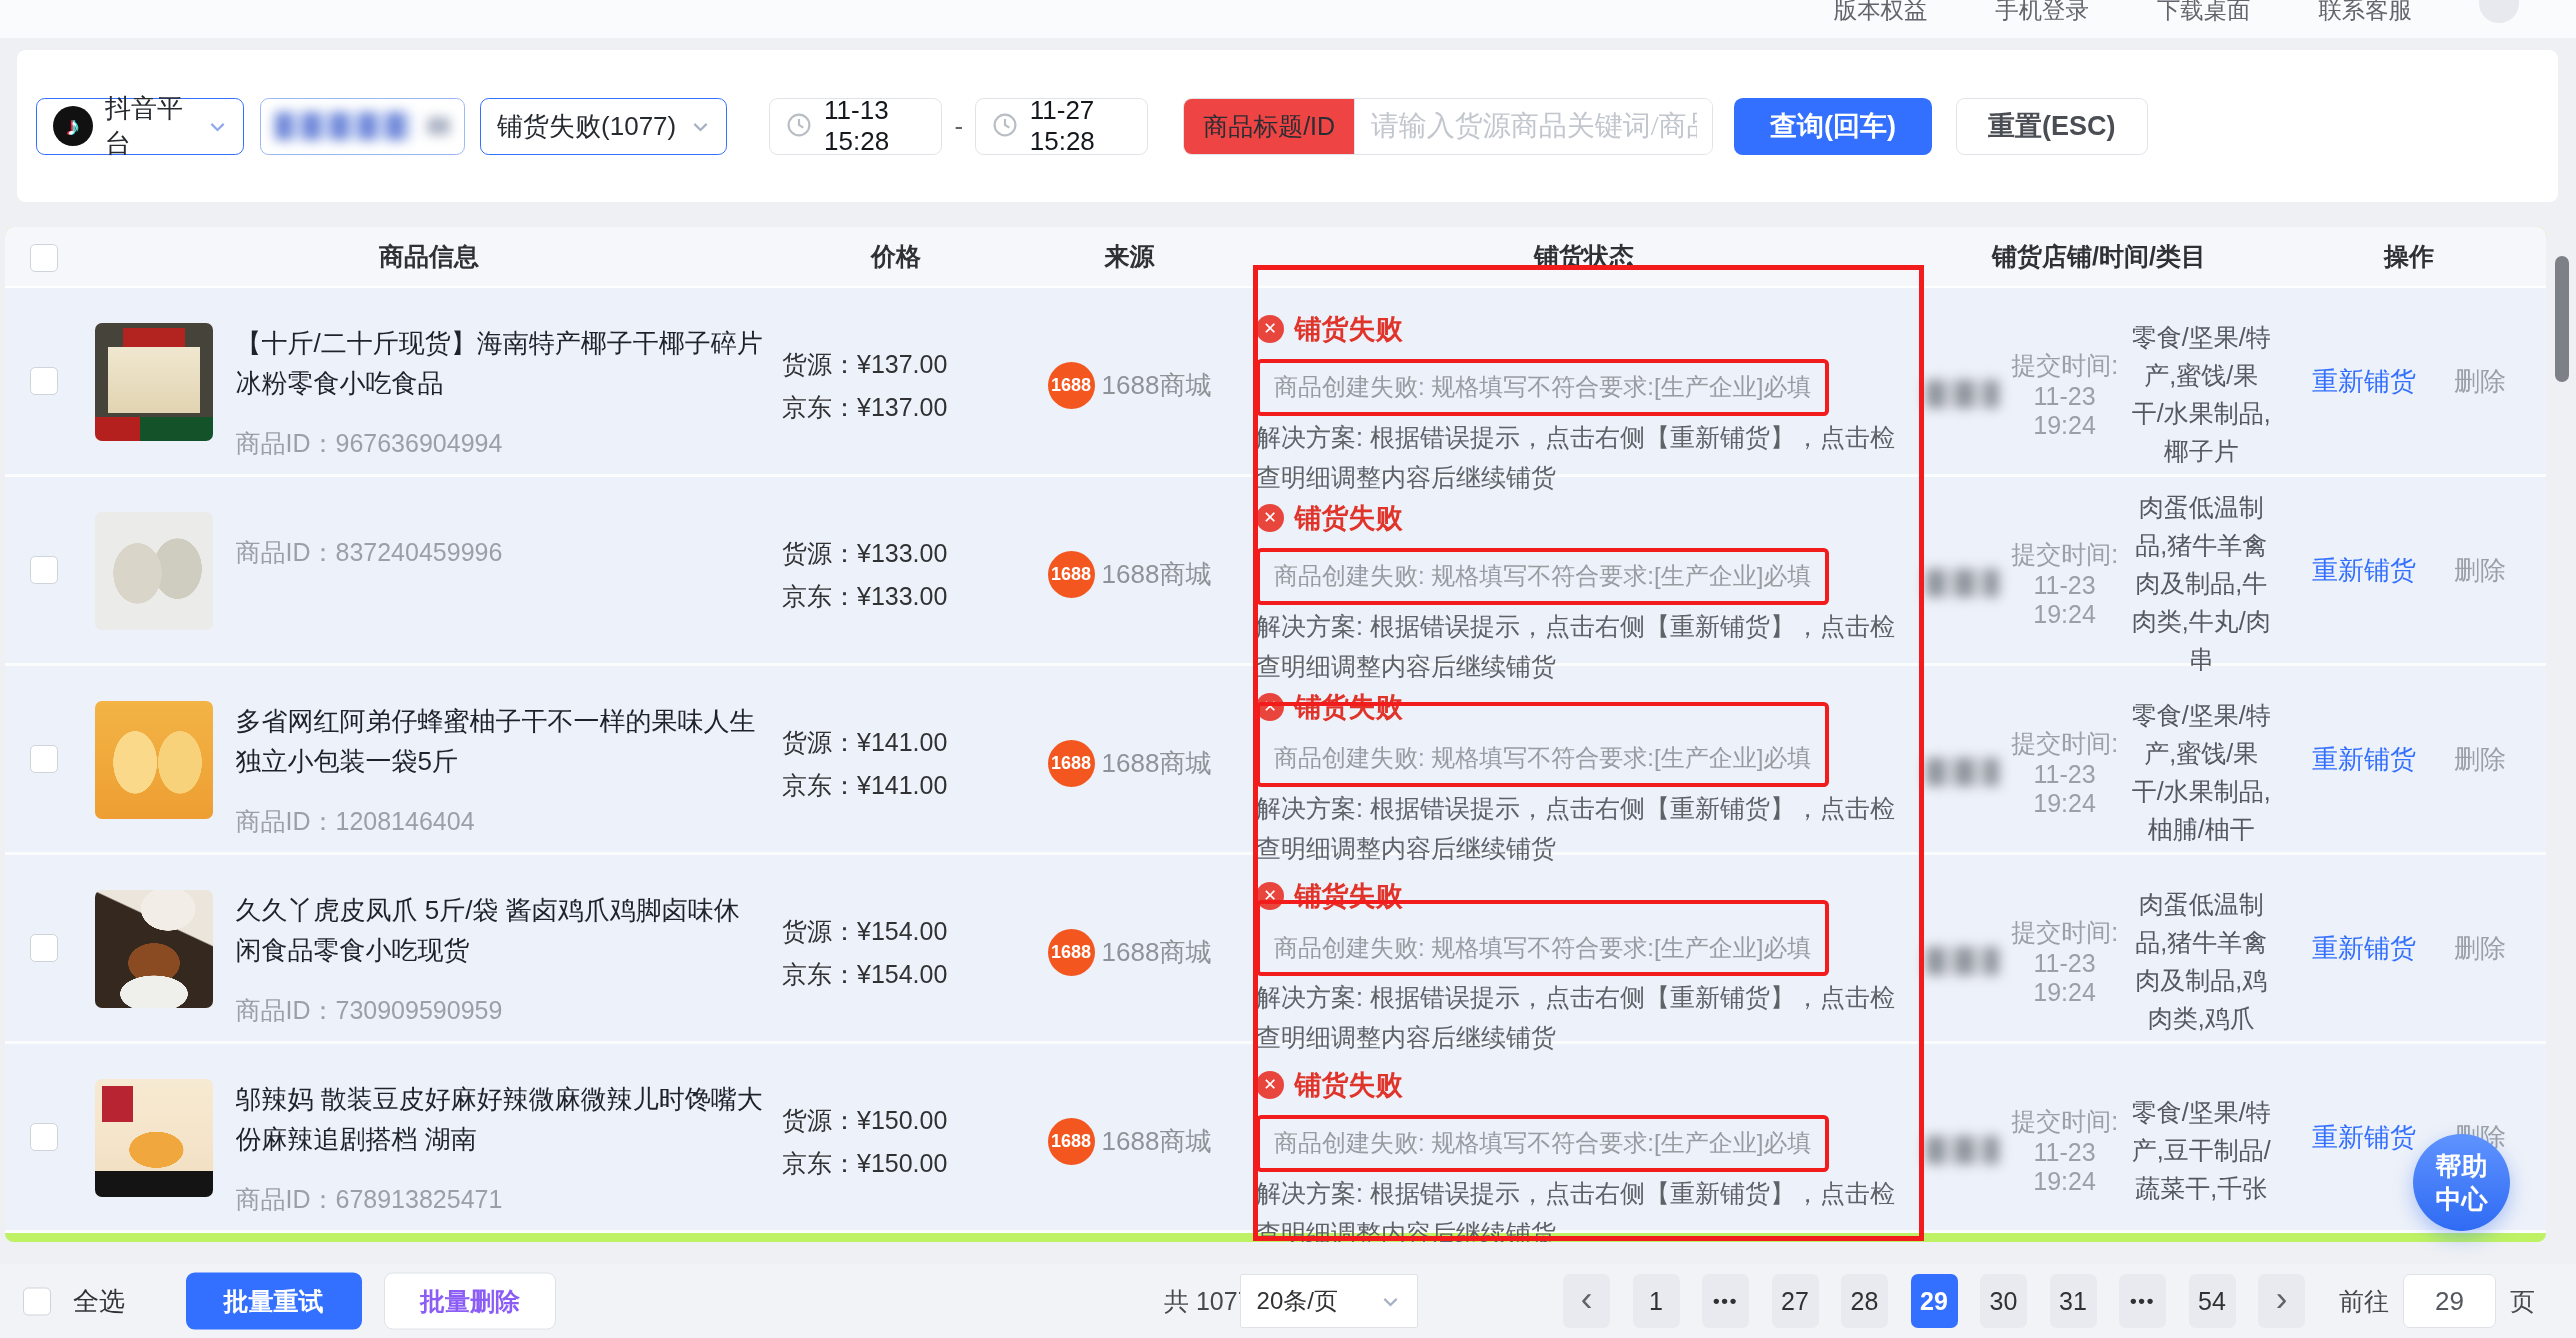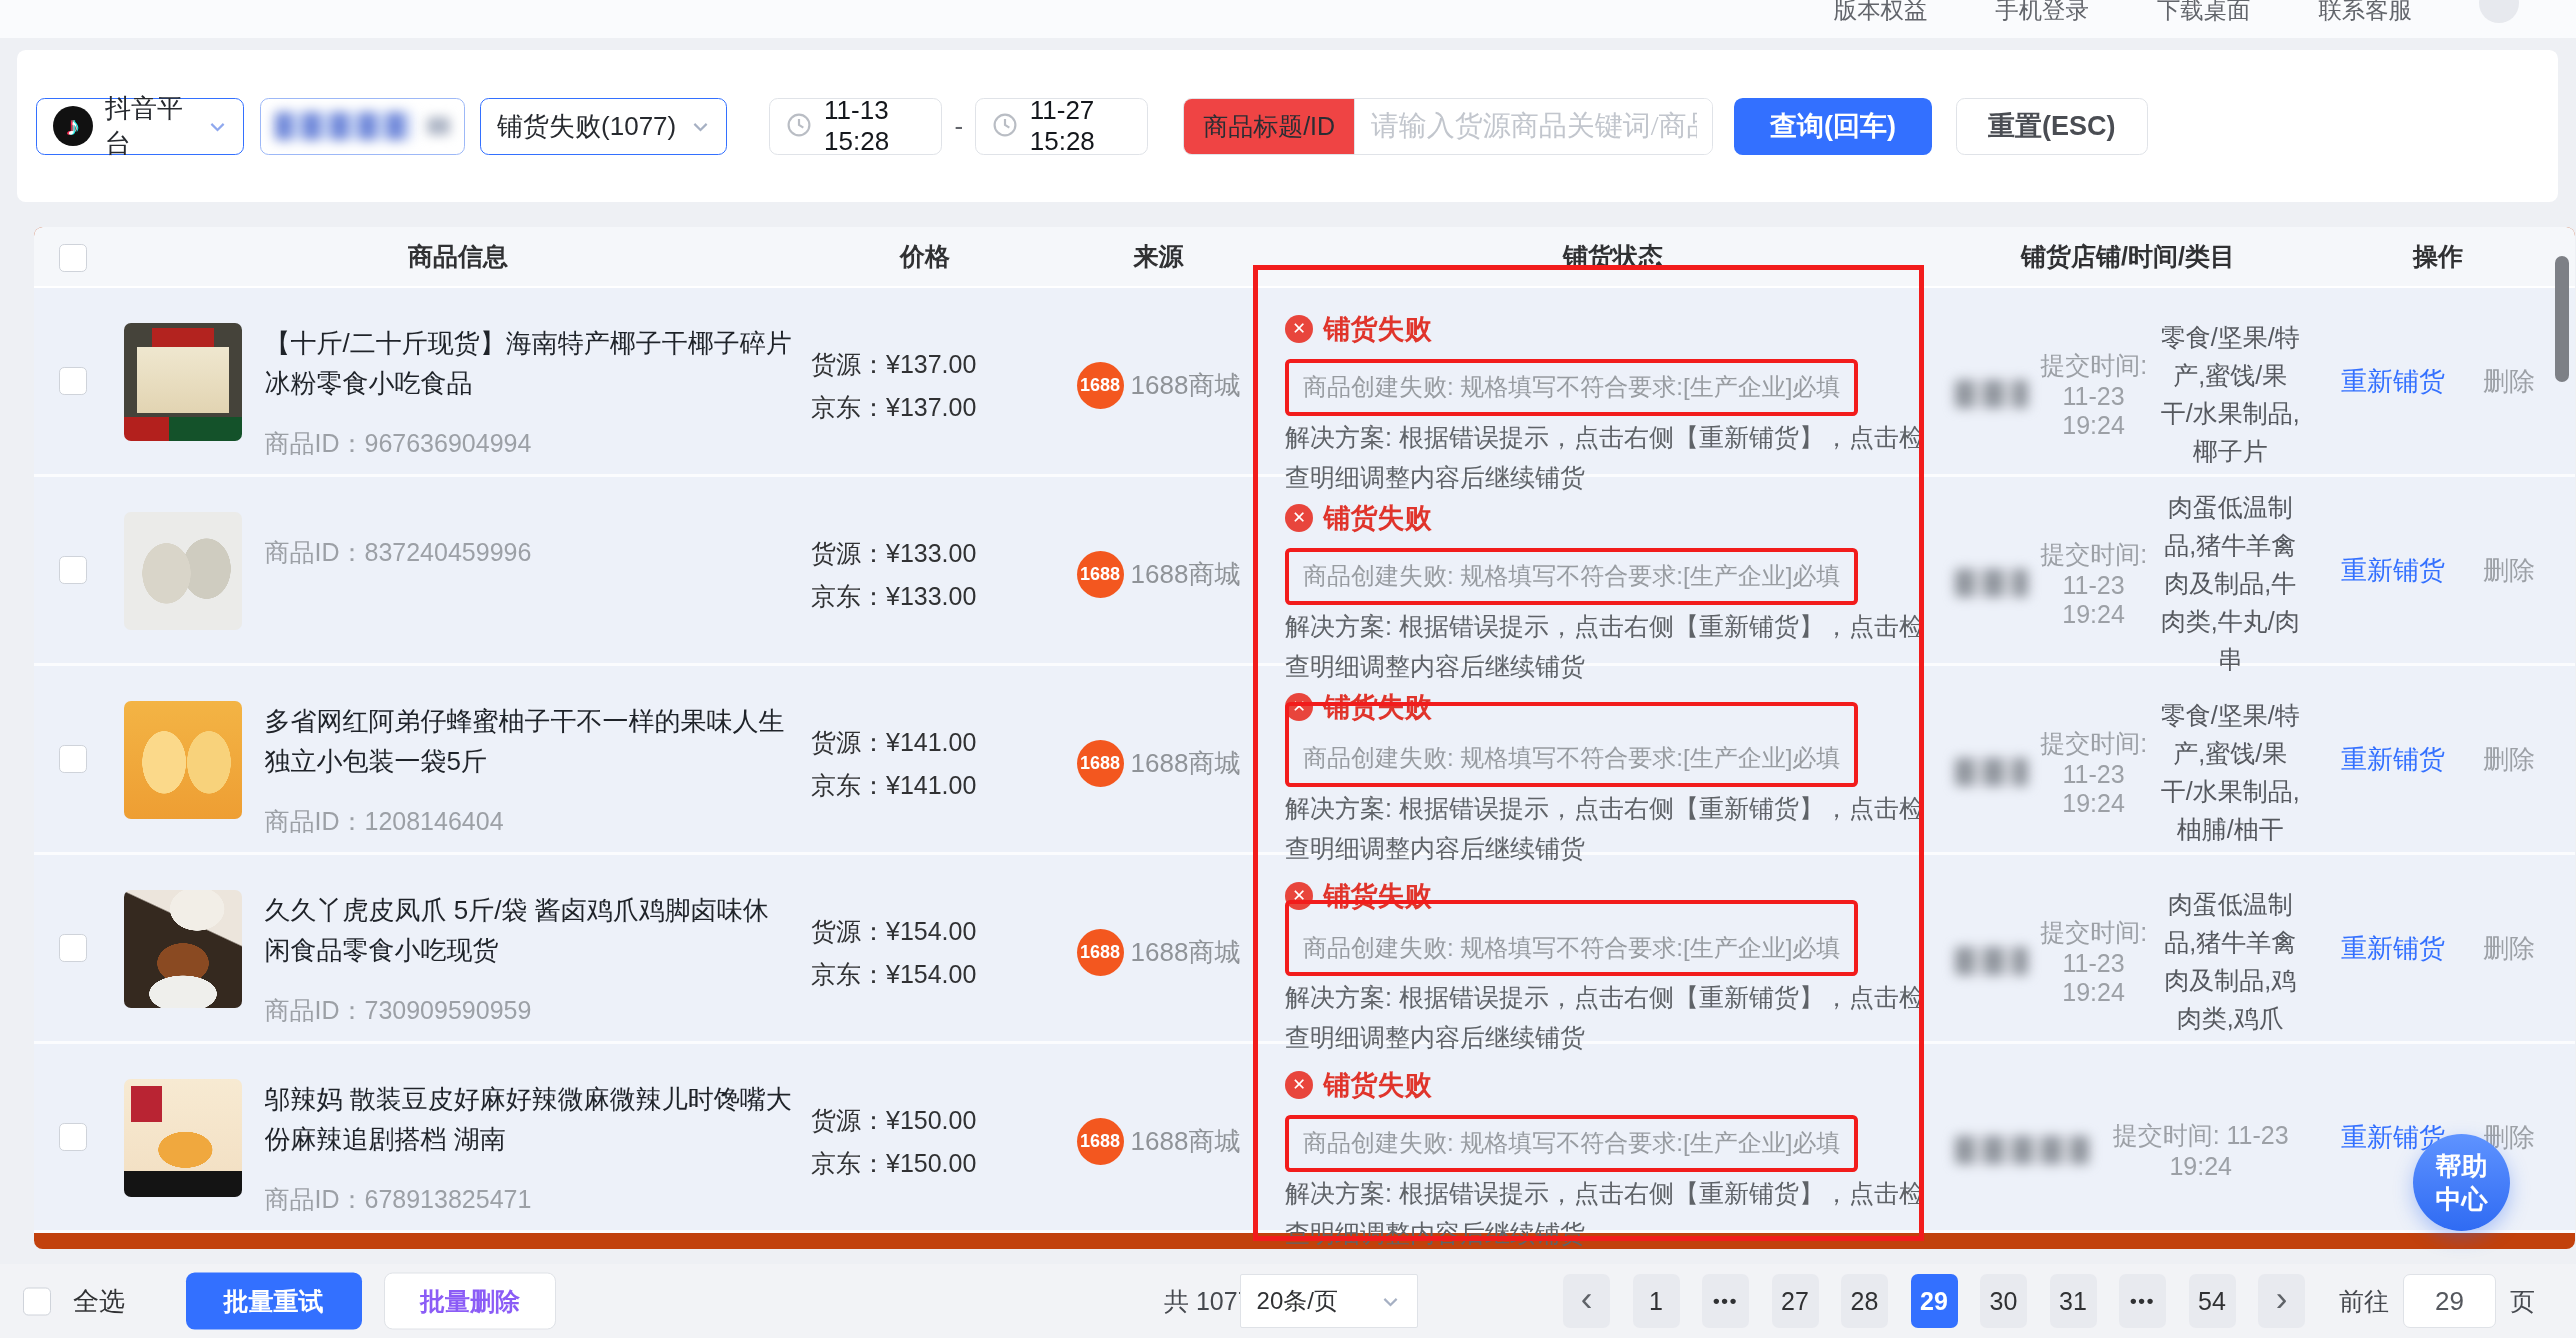--- a/index.html
+++ b/index.html
@@ -29,21 +29,21 @@
   .dash{font-size:26px;color:#62656b;margin:0 12px}
   .kwgroup{border:1.7px solid #e0e3e8;margin-left:35px;overflow:hidden;padding:0}
   .kwlabel{height:100%;display:flex;align-items:center;padding:8px 19px;font-size:25px;color:#2a2d33;border-right:1.7px solid #e0e3e8;background:#ef4444;flex:none}
   .kwinput{border:none;outline:none;width:357px;height:100%;font-size:28px;padding:0 15.6px;font-family:Liberation Serif, serif;color:#303133;background:#fff}
   .kwinput::placeholder{color:#c2c6cd}
   .btn{height:57px;border-radius:8.7px;display:flex;align-items:center;justify-content:center;font-weight:600;cursor:pointer;flex:none}
   .btn-query{background:#3370ff;color:#fff;font-size:27px;padding:0 36px;margin-left:21px}
   .btn-reset{background:#fff;border:1.7px solid #e0e3e8;color:#4a4d53;font-size:27px;padding:0 31px;margin-left:24px}
 
   
-  .table-card{position:absolute;left:34px;top:227px;width:2541px;background:#c2410c;border-radius:8.7px;padding-bottom:16px;overflow:hidden}
+  .table-card{position:absolute;left:5px;top:227px;width:2541px;background:#bef264;border-radius:8.7px;padding-bottom:9px;overflow:hidden}
   .thead{display:flex;height:61px;align-items:center;background:#f5f7fa;font-size:25px;font-weight:600;color:#303133;border-bottom:2.6px solid #fff}
   .c1{width:78px}.c2{width:692px}.c3{width:242px}.c4{width:225px}.c5{width:684px}.c6{width:346px}.c7{width:274px}
   .thead>div{text-align:center}
   .row{display:flex;height:189px;background:#edf1f9;border-bottom:3.5px solid #fbfcfe}
   .cell-check{display:flex;align-items:center;justify-content:center}
   .checkbox{width:28px;height:28px;border:1.7px solid #cfd3da;border-radius:5.2px;background:#fff;flex:none;cursor:pointer}
   .cell-prod{display:flex;gap:22.5px;padding:35px 0 0 12px}
   .thumb{width:118px;height:118px;border-radius:7px;flex:none;overflow:hidden}
   .i-0 .thumb{background:linear-gradient(#b3231f,#b3231f) 50% 5.2px/62px 19px no-repeat,linear-gradient(#efe7cf,#e2d4b2) 50% 46%/92px 66px no-repeat,linear-gradient(90deg,#b3201d 0 38%,#14522a 38%) 0 100%/100% 24px no-repeat,#45433a}
   .i-1 .thumb{background:radial-gradient(40px 50px at 36% 52%,#d9d5c9 60%,transparent 61%),radial-gradient(40px 50px at 70% 48%,#cfccc0 60%,transparent 61%),#ebebe9}
@@ -348,20 +348,21 @@
           <div class="st-head">
             <span class="err-icon">✕</span>
             <span class="st-title">铺货失败</span>
           </div>
           <div><span class="err-wrap">商品创建失败: 规格填写不符合要求:[生产企业]必填</span></div>
           <div class="st-sol">解决方案: 根据错误提示，点击右侧【重新铺货】，点击检查明细调整内容后继续铺货</div>
         </div>
         <div class="c6 cell-shop">
           <span class="shop-blur"></span>
           <span class="shop-time">提交时间: 11-23 19:24</span>
+          <span class="shop-cat">零食/坚果/特产,豆干制品/蔬菜干,千张</span>
         </div>
         <div class="c7 cell-act">
           <span class="act-retry">重新铺货</span>
           <span class="act-del">删除</span>
         </div>
       </div>
     </div>
 </div>
 
 <div class="anno-outer"></div>

